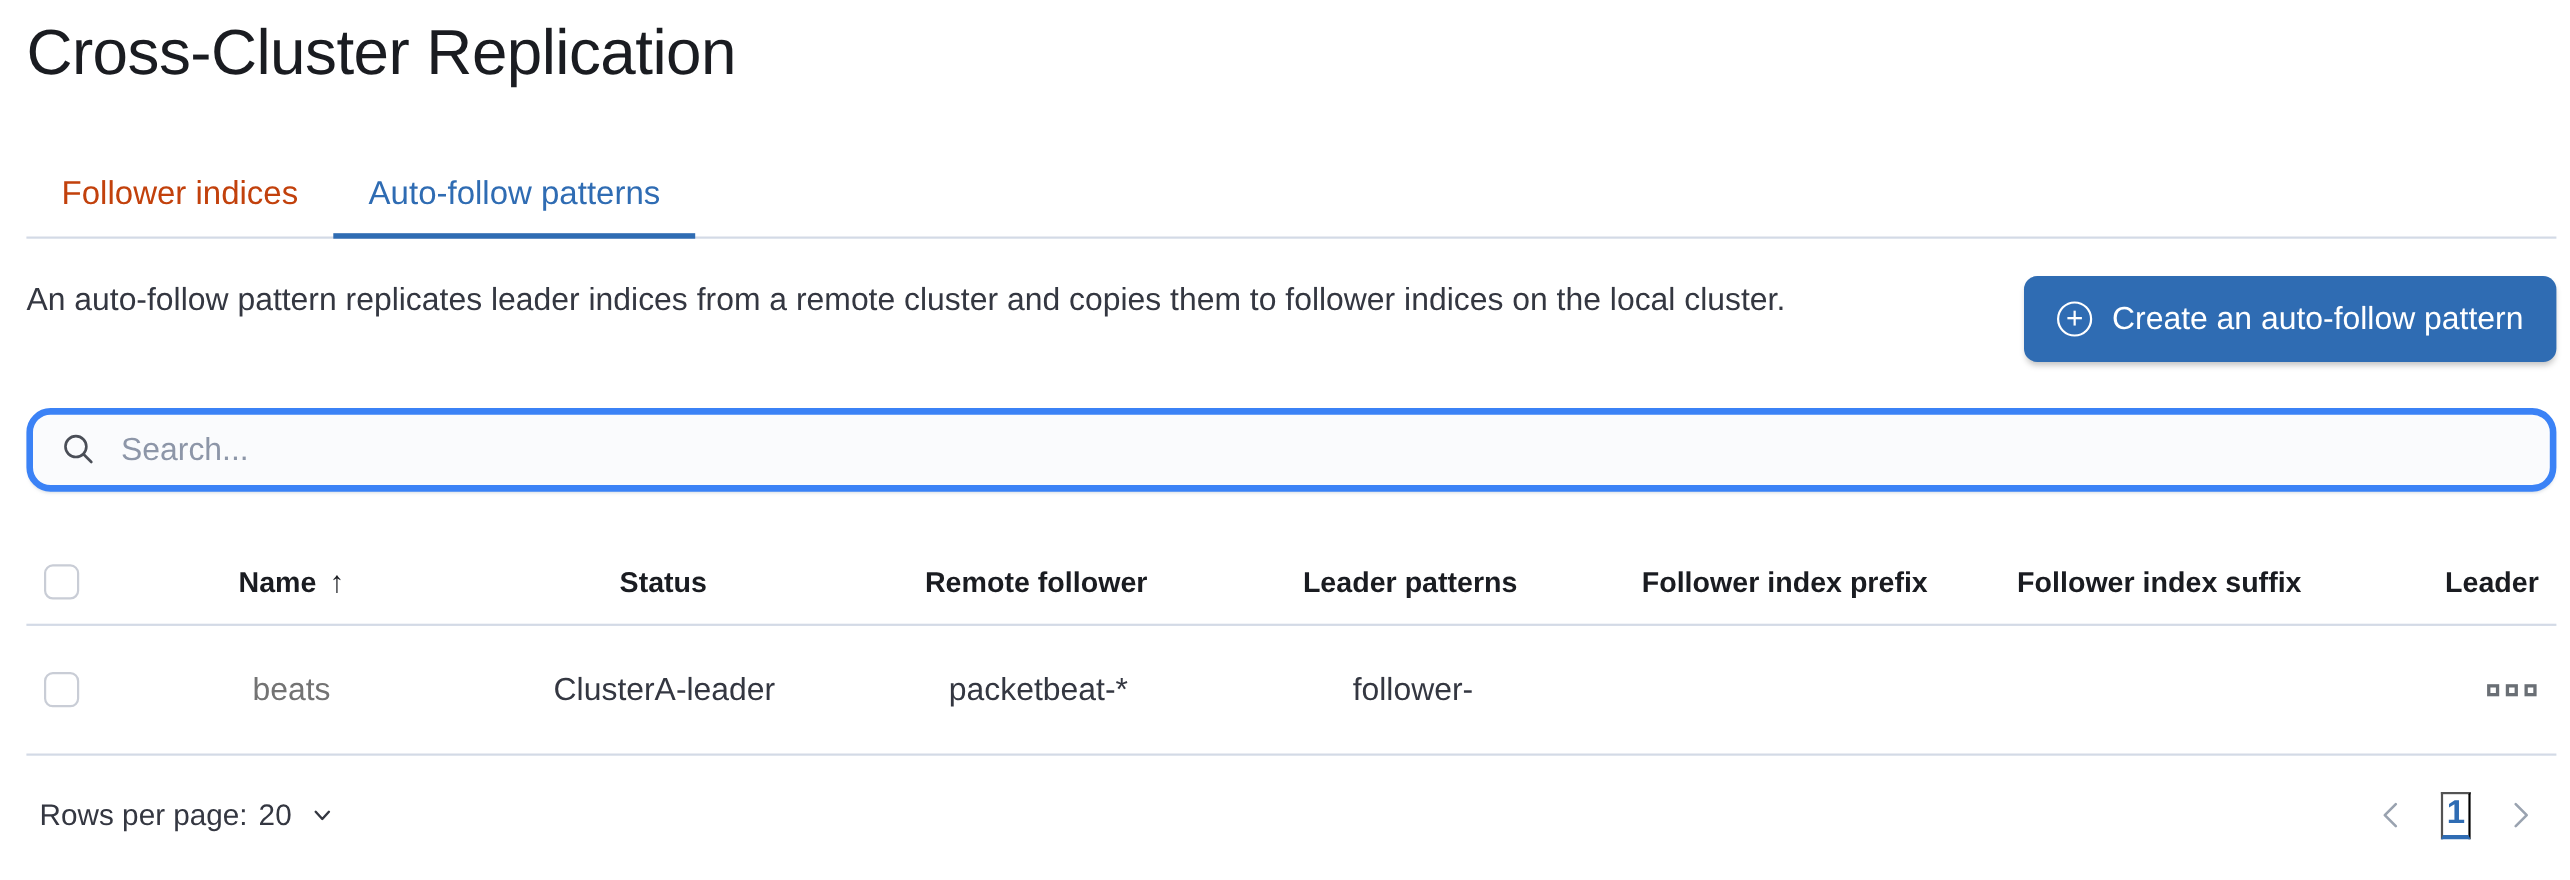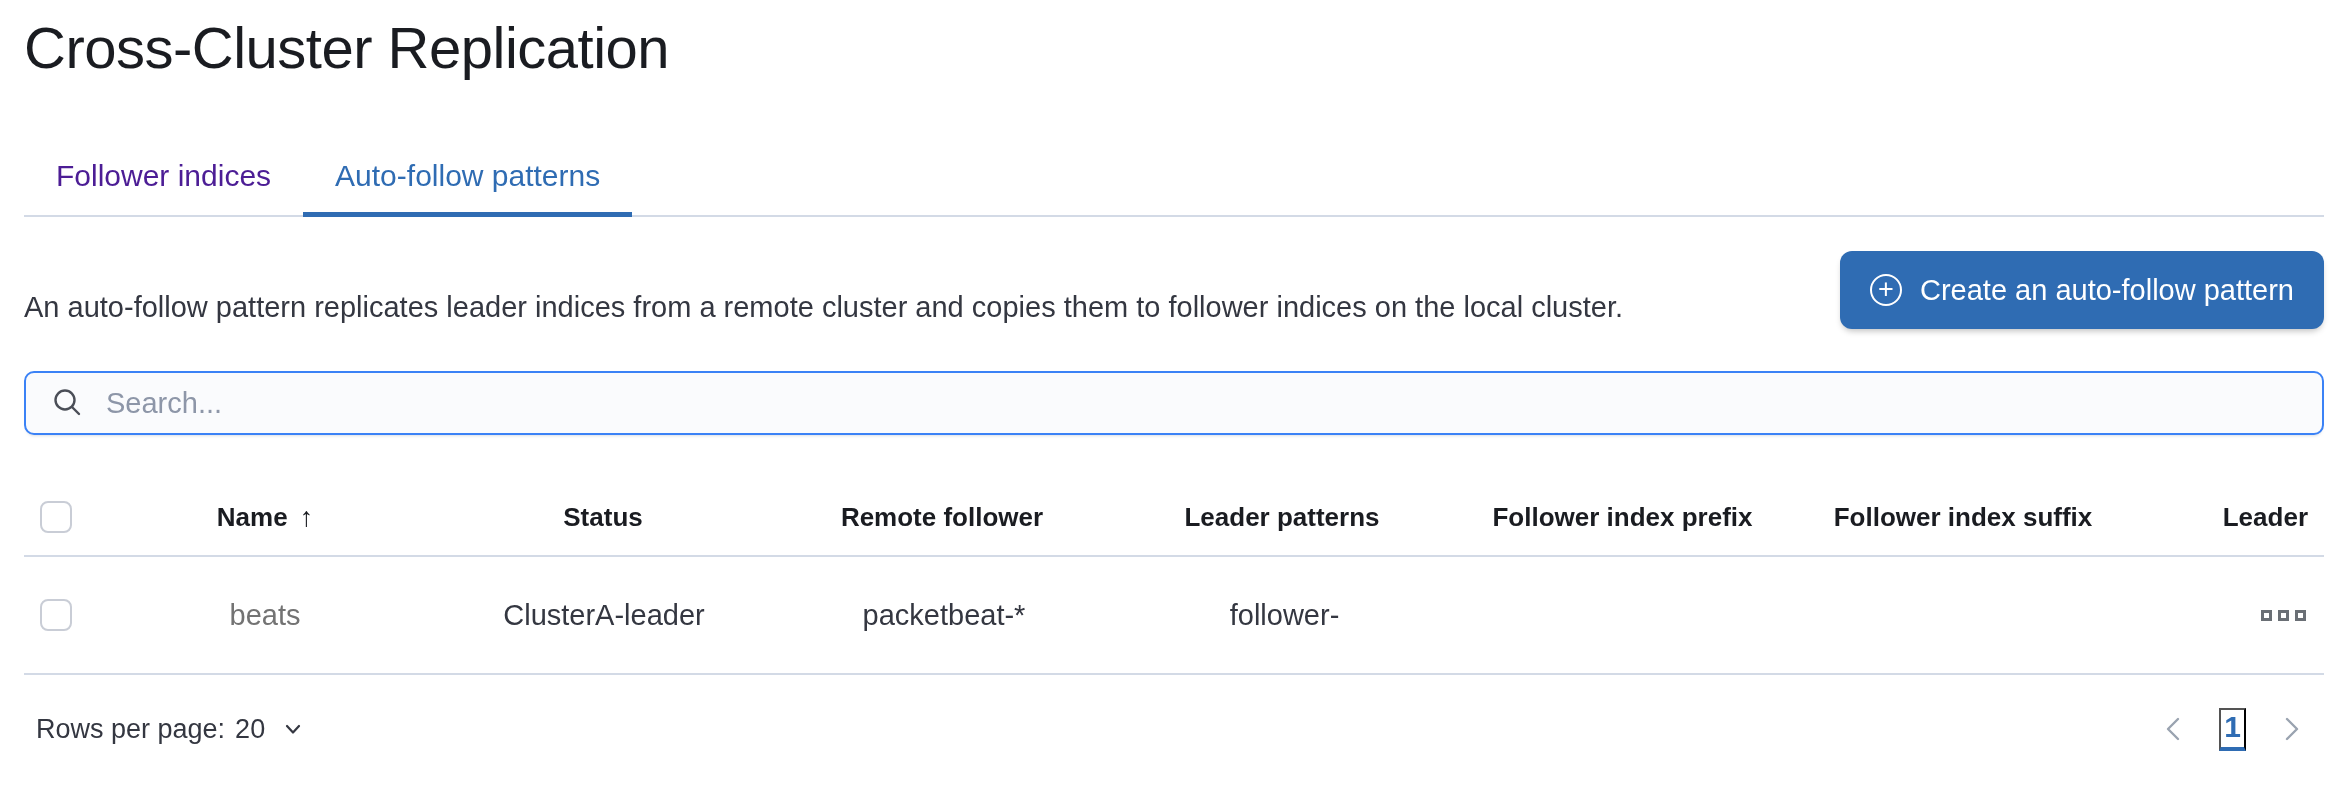--- a/index.html
+++ b/index.html
@@ -13,47 +13,47 @@
     color: #1a1c21; letter-spacing: -0.5px;
   }
 
   
   .tabs {
     display: flex; margin: 52px 12px 0 24px;
     border-bottom: 2px solid #d3dae6;
   }
   .tab {
     position: relative; padding: 20px 32px 21px;
-    font-size: 30px; line-height: 36px; color: #4c1d95; cursor: pointer;
+    font-size: 30px; line-height: 36px; color: #c2410c; cursor: pointer;
   }
   .tab.active { color: #2f6cb3; }
   .tab.active::after {
     content: ""; position: absolute; left: 0; right: 0; bottom: -2px;
     height: 5px; background: #2f6cb3;
   }
 
   
-  .intro { display: flex; justify-content: space-between; align-items: flex-end; margin: 34px 12px 0 24px; }
+  .intro { display: flex; justify-content: space-between; align-items: flex-start; margin: 34px 12px 0 24px; }
   .description { max-width: 1700px; font-size: 29px; line-height: 44px; color: #343741; }
   .create-btn {
     display: flex; align-items: center; gap: 18px; flex-shrink: 0;
     height: 78px; padding: 0 30px; border: none; border-radius: 12px;
     background: #2f6cb3; color: #fff; font-size: 29px; cursor: pointer;
     font-family: inherit; box-shadow: 0 4px 6px -2px rgba(0,0,0,0.25);
   }
   .plus-circle {
     width: 32px; height: 32px; border: 2px solid #fff; border-radius: 50%;
     display: flex; align-items: center; justify-content: center;
     font-size: 27px; line-height: 1; font-weight: 400; padding-bottom: 2px;
   }
 
   
   .search-box {
-    position: relative; margin: 42px 12px 0 24px; height: 64px;
-    background: #fafbfd; border: 2px solid #3b82f6; border-radius: 10px;
+    position: relative; margin: 42px 12px 0 24px; height: 76px;
+    background: #fafbfd; border: 6px solid #3b82f6; border-radius: 22px;
     box-shadow: 0 3px 3px -2px rgba(152,162,179,0.35);
   }
   .search-box input {
     width: 100%; height: 100%; border: none; background: transparent; outline: none;
     padding: 0 20px 0 80px; font-size: 29px; color: #343741; font-family: inherit;
   }
   .search-box input::placeholder { color: #8d96a8; }
   .search-icon { position: absolute; left: 26px; top: 50%; transform: translateY(-50%); }
 
   

